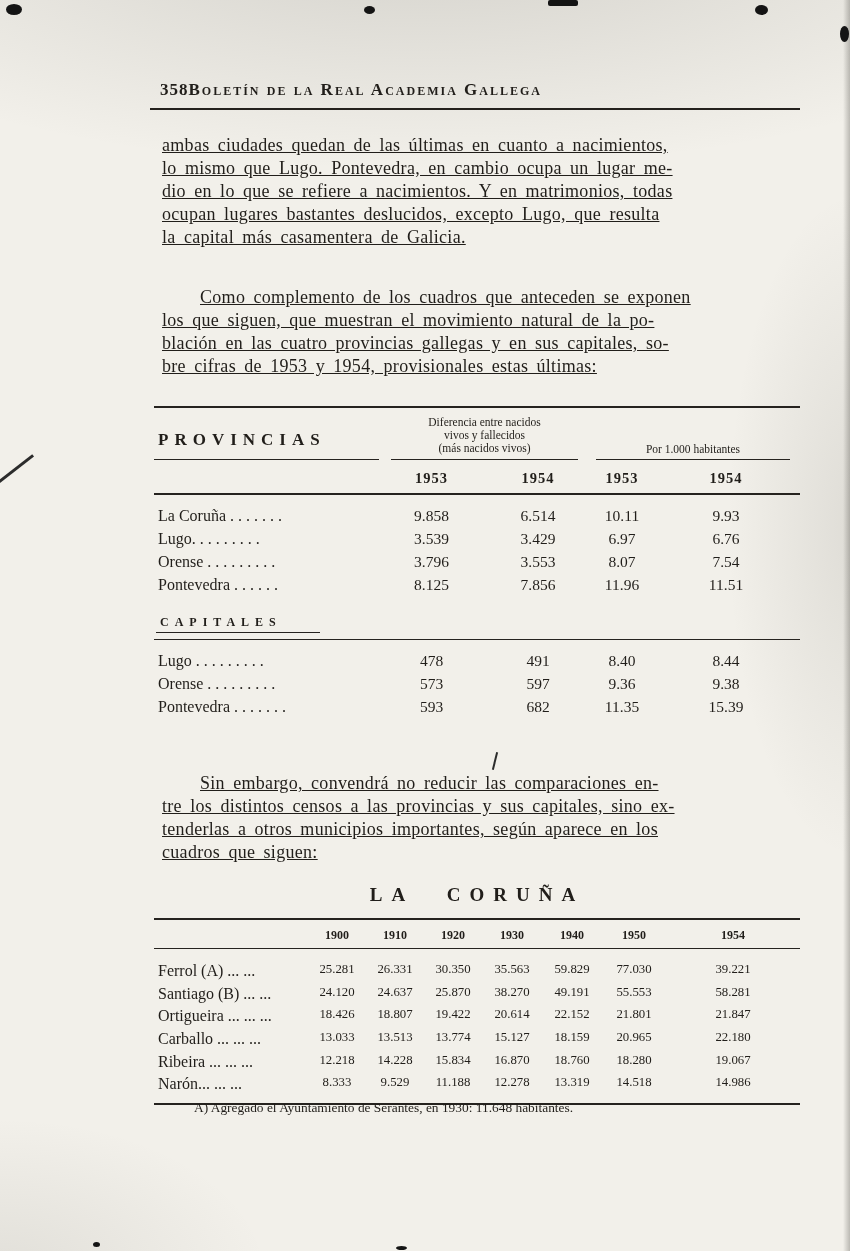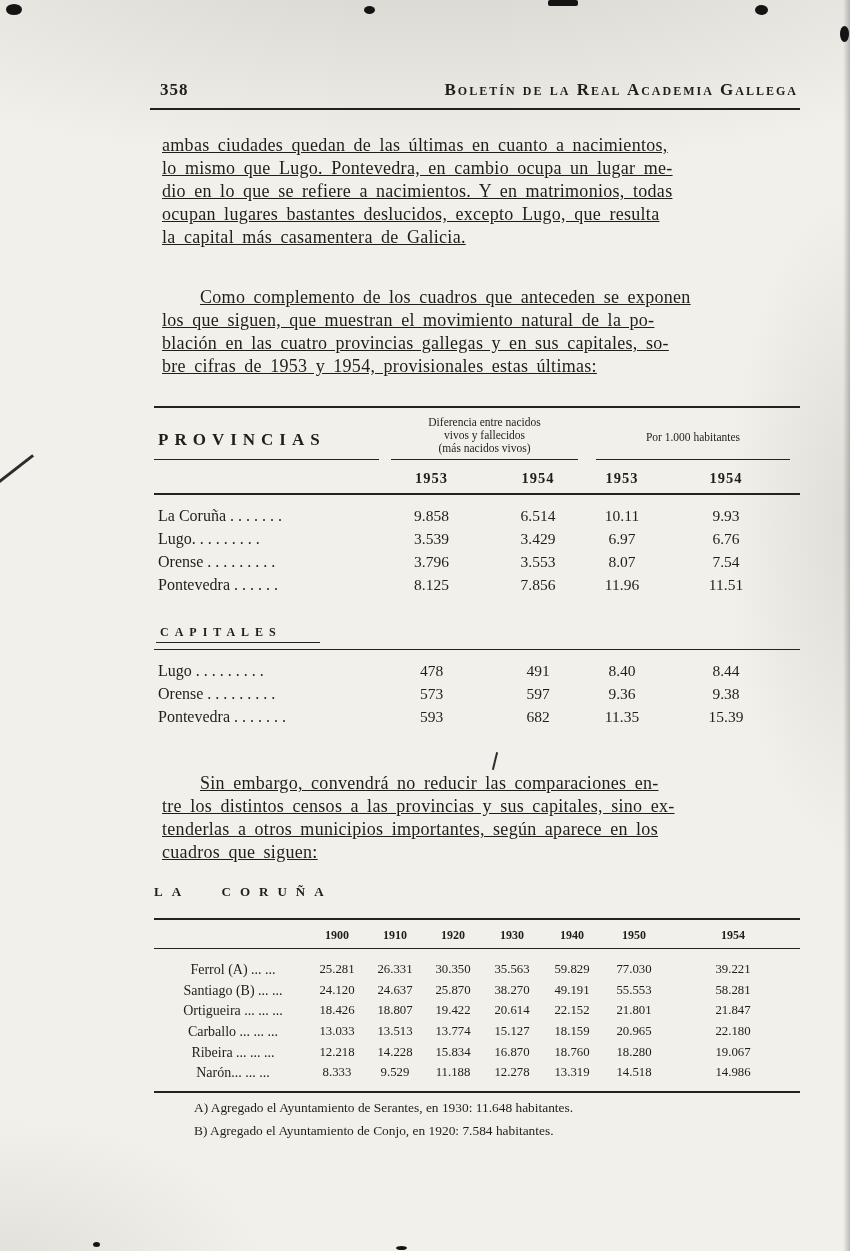--- a/index.html
+++ b/index.html
@@ -14,59 +14,59 @@
     color:#211e1a;
   }
   .edge-shade{position:absolute;right:0;top:0;width:7px;height:100%;
     background:linear-gradient(to left, rgba(85,83,77,.35), transparent);}
   .blot{position:absolute;background:#141414;border-radius:50%;}
   .slash{position:absolute;left:-8px;top:468px;width:46px;height:3px;background:#2c2c2c;transform:rotate(-38deg);}
   .stray{position:absolute;left:494px;top:752px;width:2px;height:18px;background:#2c2c2c;transform:rotate(14deg);}
 
   .header{position:absolute;top:80px;left:160px;width:638px;display:flex;align-items:baseline;}
   .pagenum{font-size:17px;font-weight:bold;letter-spacing:1px;}
-  .journal{flex:1;text-align:right;font-variant:small-caps;font-weight:bold;font-size:17px;letter-spacing:2px;}
+  .journal{flex:1;text-align:left;font-variant:small-caps;font-weight:bold;font-size:17px;letter-spacing:2px;}
   .header-rule{position:absolute;top:108px;left:150px;width:650px;height:2.4px;background:#24211d;}
 
   .para{position:absolute;left:162px;width:638px;font-size:18px;line-height:23px;
     white-space:pre-line;letter-spacing:.3px;word-spacing:3.5px;text-decoration:underline;}
   .p1{top:134px;}
   .p2{top:286px;}
   .p3{top:772px;}
   .indent{text-indent:38px;}
 
   
   .table1{position:absolute;left:154px;top:406px;width:646px;border-top:2.4px solid #26231f;}
   .t1-head{display:grid;grid-template-columns:225px 213px 208px;align-items:end;padding-top:8px;}
   .t1-h-prov{border-bottom:1.6px solid #26231f;padding:0 0 9px 4px;}
   .sect{font-size:17px;font-weight:bold;letter-spacing:6px;}
   .t1-h-g1{white-space:pre-line;text-align:center;font-size:11.5px;line-height:13px;
     border-bottom:1.6px solid #26231f;padding-bottom:4px;margin:0 14px 0 12px;}
-  .t1-h-g2{text-align:center;font-size:11.5px;border-bottom:1.6px solid #26231f;padding-bottom:16px;margin:0 10px 0 4px;}
+  .t1-h-g2{text-align:center;font-size:11.5px;border-bottom:1.6px solid #26231f;padding-bottom:4px;margin:0 10px 0 4px;}
   .t1-years{display:grid;grid-template-columns:225px 105px 108px 60px 148px;
     border-bottom:2px solid #26231f;padding:10px 0 6px;}
   .t1-years div{text-align:center;font-size:14.5px;font-weight:bold;letter-spacing:1px;}
   .t1-body{padding:9px 0 2px;}
   .t1-row{display:grid;grid-template-columns:225px 105px 108px 60px 148px;align-items:baseline;padding:2.5px 0;}
   .t1-row .lbl{font-size:16px;padding-left:4px;white-space:nowrap;}
   .t1-row .num{text-align:center;font-size:15.5px;}
-  .t1-cap{margin-top:24px;border-bottom:1.6px solid #26231f;padding:0 0 6px 2px;}
+  .t1-cap{margin-top:14px;border-bottom:1.6px solid #26231f;padding:0 0 6px 2px;}
   .t1-cap .sect{display:inline-block;border-bottom:1.6px solid #26231f;padding:0 38px 2px 4px;font-size:12px;}
 
   
-  .t2-title{position:absolute;top:884px;left:154px;width:646px;
-    font-size:13px;font-weight:bold;letter-spacing:9px;word-spacing:20px;}
+  .t2-title{position:absolute;top:884px;left:154px;width:646px;text-align:center;
+    font-size:19px;font-weight:bold;letter-spacing:9px;word-spacing:20px;}
   .table2{position:absolute;left:154px;top:918px;width:646px;
     border-top:2.2px solid #26231f;border-bottom:2px solid #26231f;padding-bottom:7px;}
   .t2-years{display:grid;grid-template-columns:154px 58px 58px 58px 60px 60px 64px 134px;
     padding:8px 0 5px;border-bottom:1.6px solid #26231f;}
   .t2-years div{text-align:center;font-size:12px;font-weight:bold;}
   .t2-body{padding-top:11px;}
   .t2-row{display:grid;grid-template-columns:154px 58px 58px 58px 60px 60px 64px 134px;padding:2.3px 0;}
-  .t2-row .lbl{font-size:14px;padding-left:4px;white-space:nowrap;text-align:center;}
+  .t2-row .lbl{font-size:16px;padding-left:4px;white-space:nowrap;}
   .t2-row .num{text-align:center;font-size:12.8px;}
 
   .footnotes{position:absolute;left:194px;top:1097px;width:600px;font-size:13.4px;line-height:22.5px;}
 </style>
 </head>
 <body>
 
 <div class="page">
 
   <div class="edge-shade"></div>
@@ -253,16 +253,15 @@
         <div class="num">12.278</div>
         <div class="num">13.319</div>
         <div class="num">14.518</div>
         <div class="num">14.986</div>
       </div>
     </div>
   </div>
 
   <div class="footnotes">
     <div>A)  Agregado el Ayuntamiento de Serantes, en 1930: 11.648 habitantes.</div>
-    <div>B)  Agregado el Ayuntamiento de Conjo, en 1920: 7.584 habitantes.</div>
   </div>
 
 </div>
 
 </body></html>

